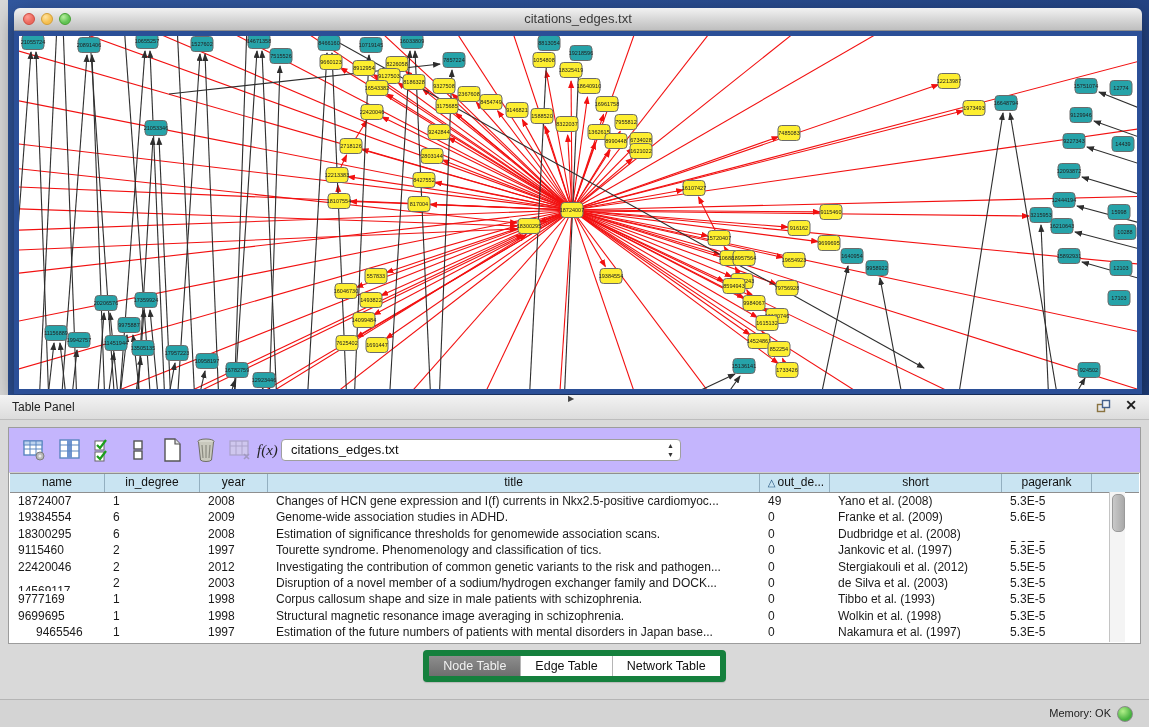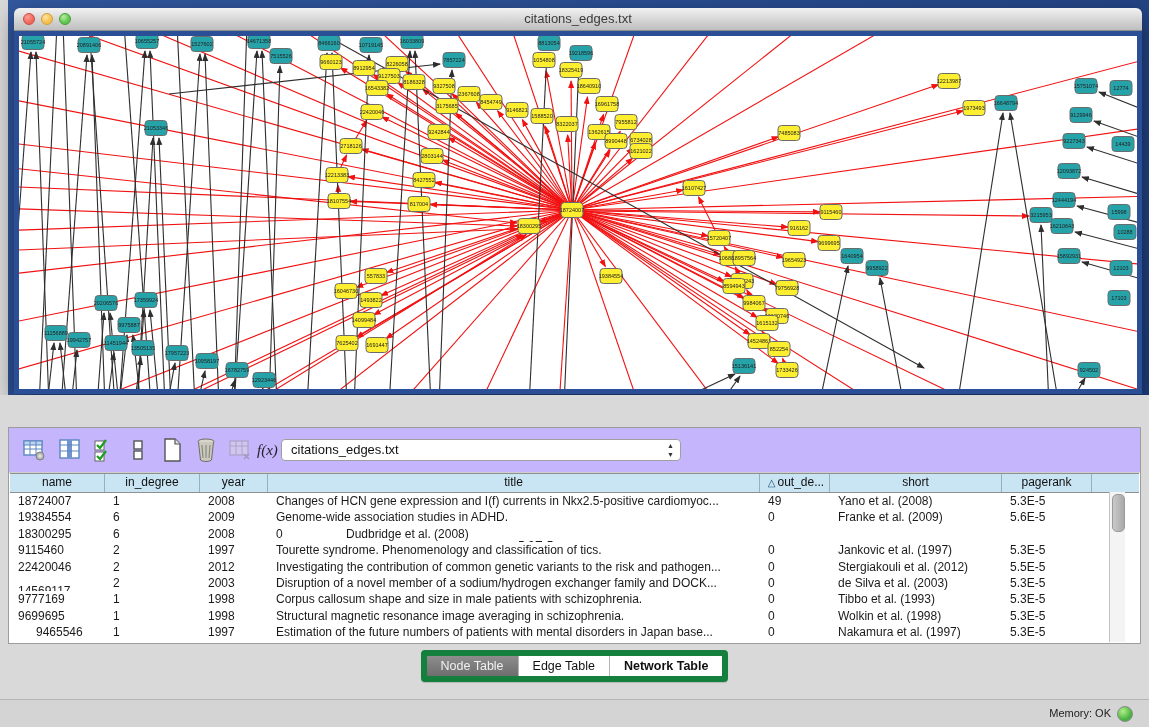--- a/index.html
+++ b/index.html
@@ -53,21 +53,21 @@
          white-space:nowrap;text-overflow:clip;}
   #vscroll{position:absolute;top:19px;bottom:0;right:14px;width:15px;background:#f4f4f4;
            border-left:1px solid #c4c4c4;}
   #vthumb{position:absolute;top:2px;left:2px;width:11px;height:36px;border-radius:5px;
           background:linear-gradient(90deg,#c9c9c9,#a9a9a9);border:1px solid #9a9a9a;cursor:pointer;}
   
   #tabbar{position:absolute;left:0;right:0;bottom:28px;height:24px;text-align:center;}
   #tabset{display:inline-flex;border:6px solid #15803d;border-radius:4px;overflow:hidden;
           background:#fff;margin-top:2px;box-shadow:0 1px 1px rgba(0,0,0,.15);}
   .tab{padding:3px 14px;font-size:12.5px;color:#111;border-right:1px solid #b5b5b5;cursor:pointer;}
-  .tab:last-child{border-right:none;font-weight:bold;}
+  .tab:last-child{border-right:none;}
   .tab.active{background:linear-gradient(#8d8d8d,#6e6e6e);color:#f1f1f1;}
   
   #statusbar{position:absolute;left:0;bottom:0;width:1149px;height:27px;background:#d4d4d4;
              border-top:1px solid #b5b5b5;}
   #memlabel{position:absolute;right:38px;top:7px;font-size:11px;color:#222;}
   #memdot{position:absolute;right:16px;top:6px;width:14px;height:14px;border-radius:50%;
           border:1px solid #8a8a8a;background:radial-gradient(circle at 35% 30%,#b2f08a,#46b13f 65%);}
   svg{display:block;}
 </style>
 </head>
@@ -674,20 +674,29 @@
               <rect x="346" y="232.5" width="22" height="15" rx="3.5" fill="#fdee30" stroke="#6b6b6b" stroke-width="1"></rect>
               <text x="357" y="242" text-anchor="middle" class="nlabel">557833</text>
             </g>
           </g>
       </svg>
     </div>
   </div>
 </div>
 
 <div id="tablepanel">
+  <div id="tp-header">
+    <span id="tp-title">Table Panel</span>
+    <span id="tp-split">▶</span>
+    <svg id="tp-float" viewBox="0 0 15 15">
+      <rect x="1.5" y="5.5" width="7" height="7" fill="none" stroke="#8a7340" stroke-width="1.4"></rect>
+      <rect x="6.5" y="1.5" width="7" height="7" fill="#eef1f6" stroke="#44608c" stroke-width="1.4"></rect>
+    </svg>
+    <span id="tp-close">✕</span>
+  </div>
 
   <div id="recessed">
     <div id="tp-toolbar">
       <svg class="tbicon" style="left:12px" viewBox="0 0 26 26">
         <rect x="3" y="4" width="18" height="14" fill="#fff" stroke="#5b86c0" stroke-width="1.4"></rect>
         <rect x="3" y="4" width="18" height="4" fill="#bcd2ee" stroke="#5b86c0" stroke-width="1"></rect>
         <path d="M3 12 h18 M9 4 v14 M15 4 v14" stroke="#5b86c0" stroke-width="1"></path>
         <circle cx="19" cy="19" r="4" fill="#b9b9b9" stroke="#7d7d7d"></circle>
         <circle cx="19" cy="19" r="1.5" fill="#e9e9e9"></circle>
       </svg>
@@ -753,20 +762,21 @@
             <div class="gcell" style="width: 68px;">2009</div>
             <div class="gcell" style="width: 492px;">Genome-wide association studies in ADHD.</div>
             <div class="gcell" style="width: 70px;">0</div>
             <div class="gcell" style="width: 172px;">Franke et al. (2009)</div>
             <div class="gcell" style="width: 90px;">5.6E-5</div>
           </div>
           <div class="grow">
             <div class="gcell" style="width: 95px;">18300295</div>
             <div class="gcell" style="width: 95px;">6</div>
             <div class="gcell" style="width: 68px;">2008</div>
+            <div class="gcell" style="width: 492px;">Estimation of significance thresholds for genomewide association scans.</div>
             <div class="gcell" style="width: 70px;">0</div>
             <div class="gcell" style="width: 172px;">Dudbridge et al. (2008)</div>
             <div class="gcell" style="width: 90px; margin-top: 12px;">5.9E-5</div>
           </div>
           <div class="grow">
             <div class="gcell" style="width: 95px;">9115460</div>
             <div class="gcell" style="width: 95px;">2</div>
             <div class="gcell" style="width: 68px;">1997</div>
             <div class="gcell" style="width: 492px;">Tourette syndrome. Phenomenology and classification of tics.</div>
             <div class="gcell" style="width: 70px;">0</div>

